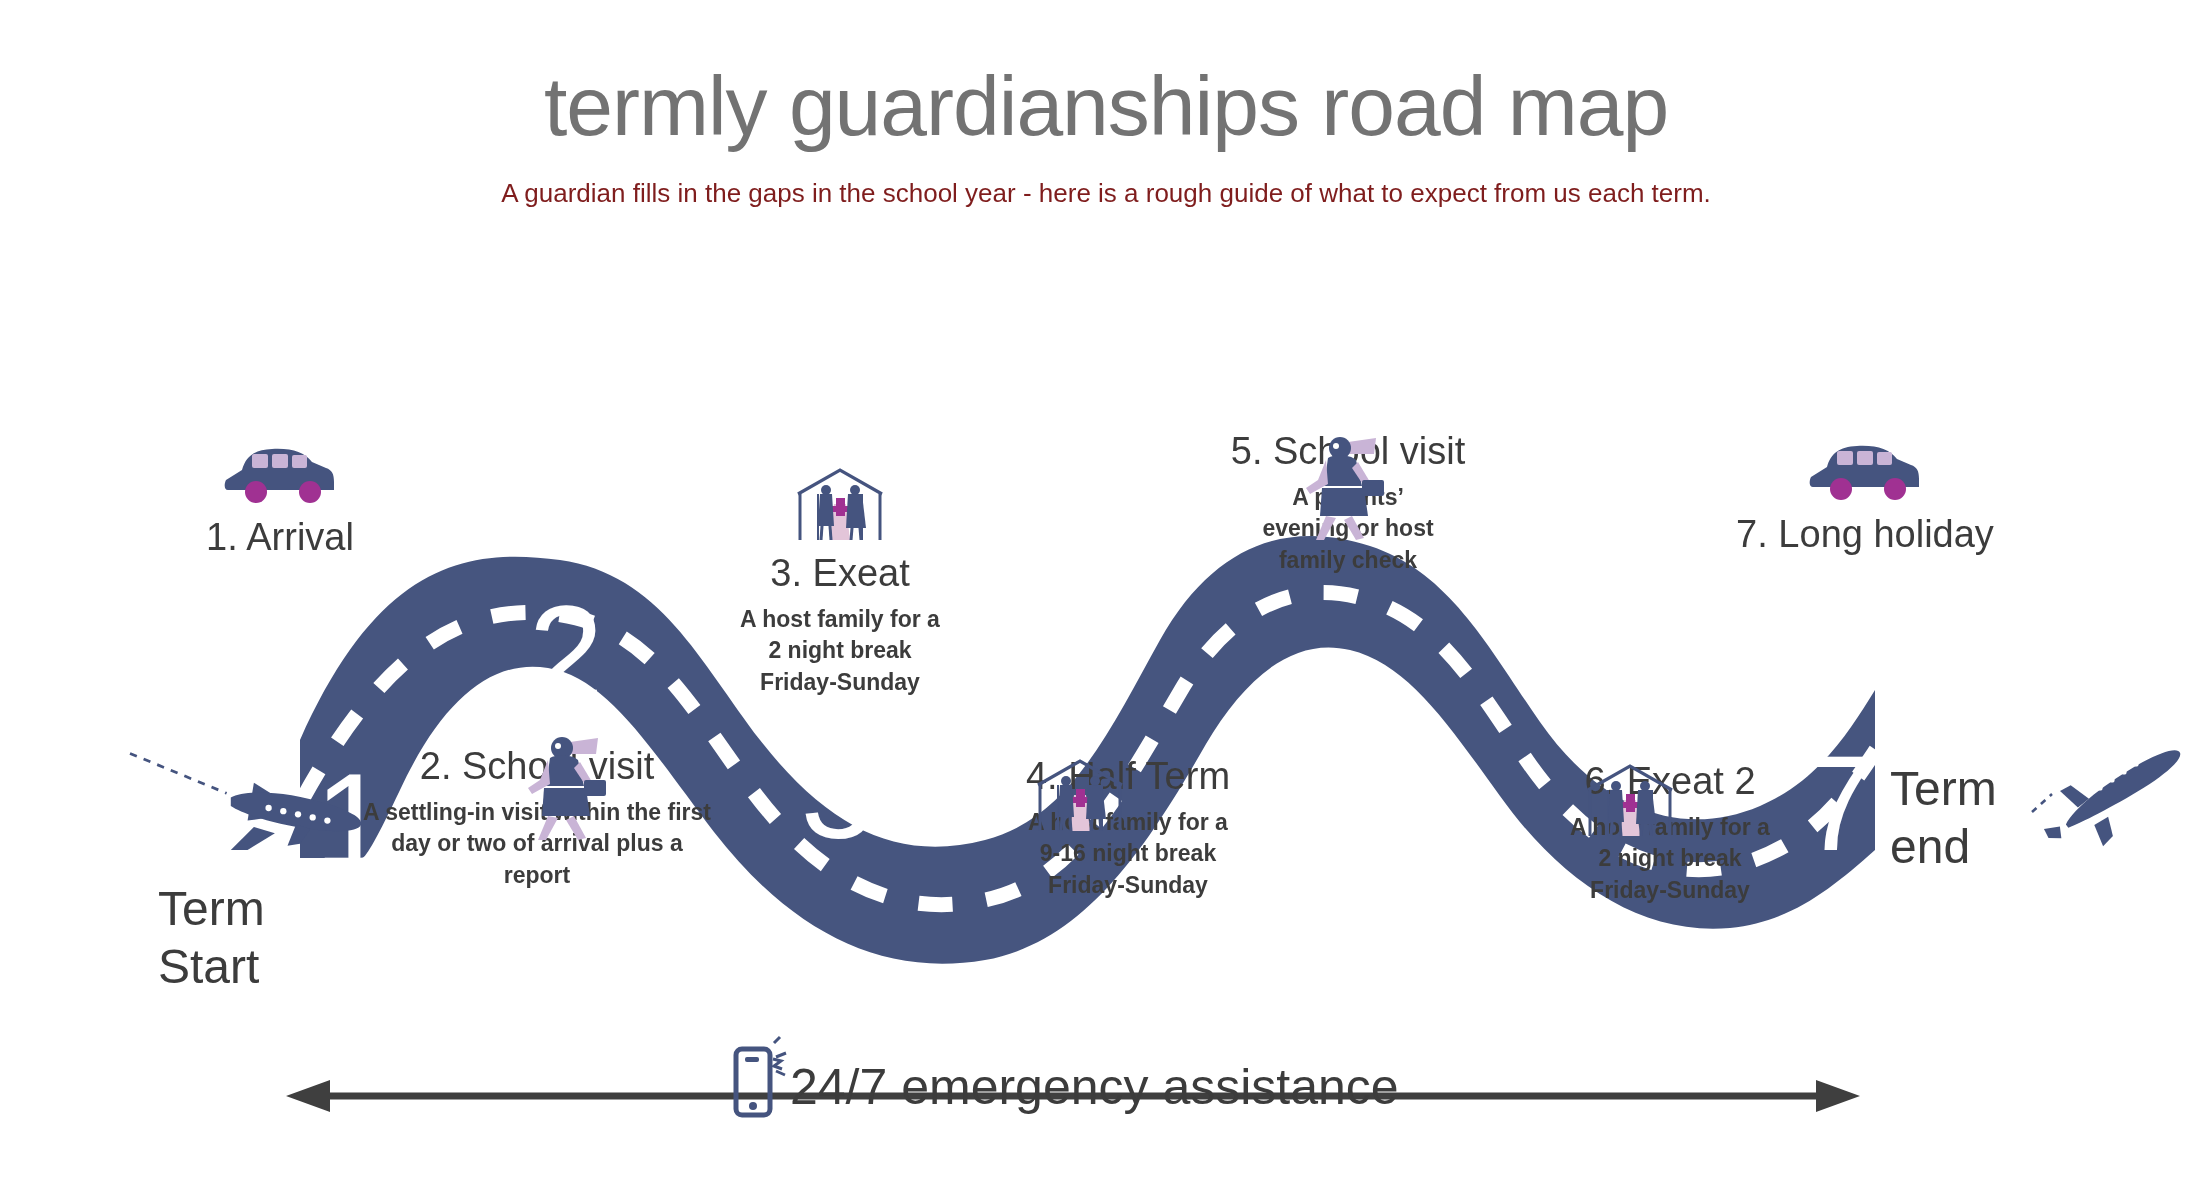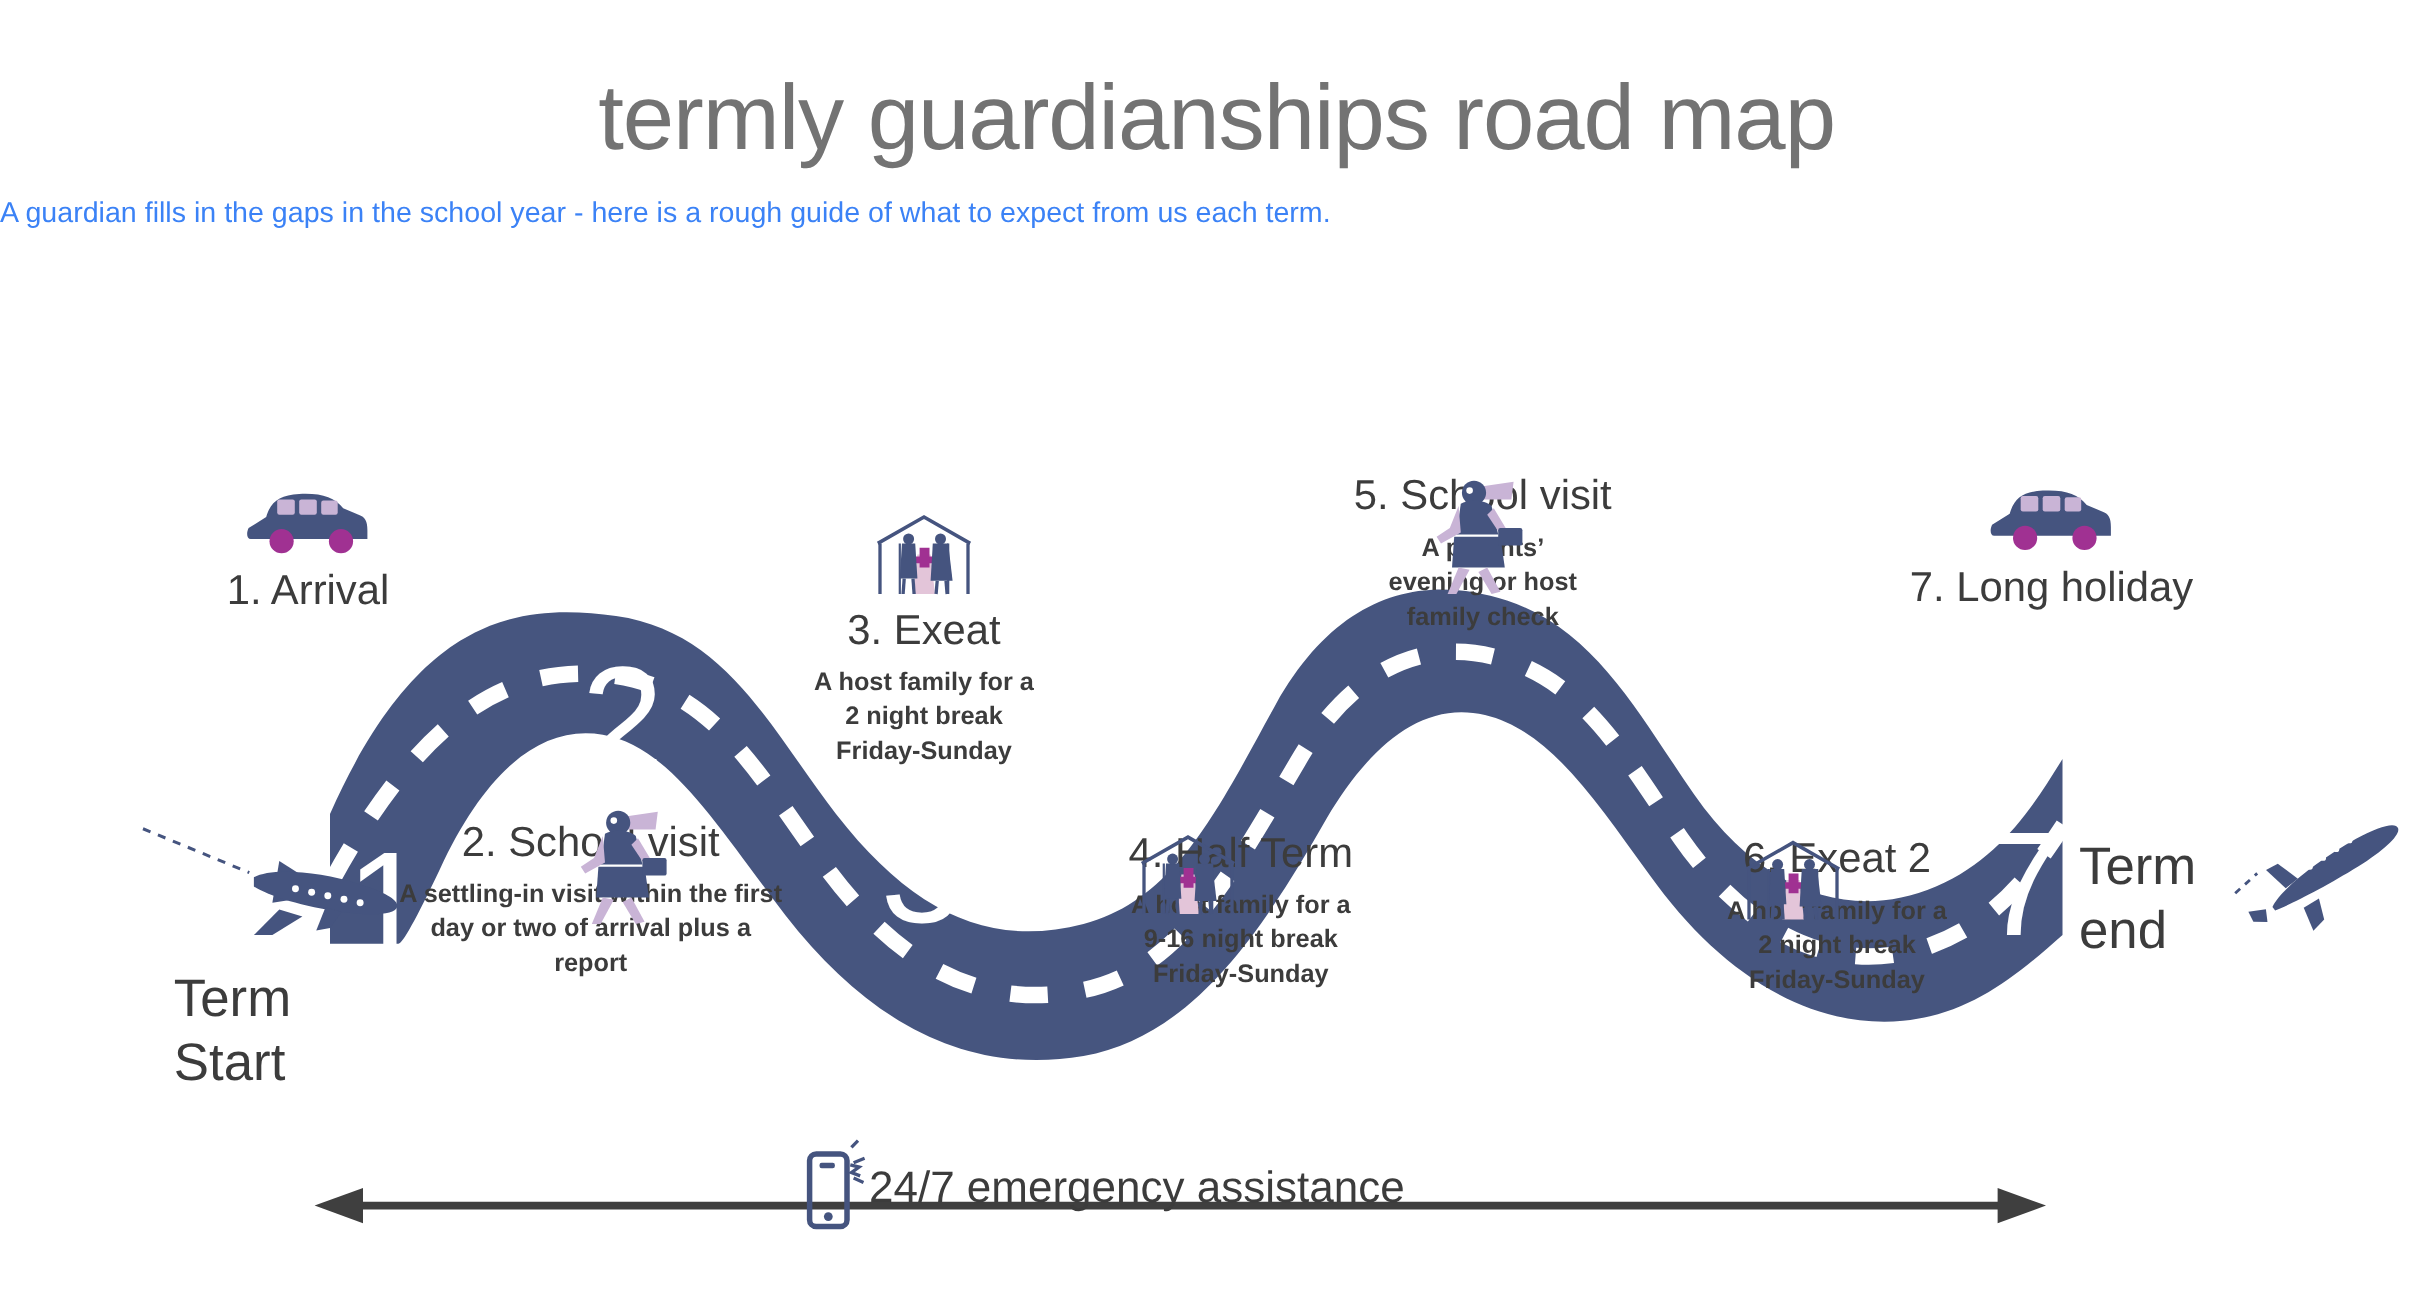--- a/index.html
+++ b/index.html
@@ -29,23 +29,24 @@
     font-size: 84px;
     font-weight: 400;
     letter-spacing: -1px;
     color: #737373;
     line-height: 1.05;
     font-family: "Liberation Sans", sans-serif;
   }
   #page-subtitle {
     margin: 0;
     padding-top: 28px;
+    text-align: center;
     font-size: 26px;
     font-weight: 400;
-    color: #3b82f6;
+    color: #7f1d1d;
   }
 
   
   #road-canvas {
     position: absolute;
     left: 0; top: 0;
     width: 2212px;
     height: 1182px;
     pointer-events: none;
   }
@@ -94,21 +95,21 @@
     font-weight: 400;
     color: #3c3c3c;
     line-height: 1.2;
   }
   #term-start { left: 158px; top: 880px; width: 150px; text-align: left; }
   #term-end   { left: 1890px; top: 760px; width: 160px; text-align: left; }
   #emergency-label {
     position: absolute;
     left: 790px;
     top: 1058px;
-    font-size: 40px;
+    font-size: 50px;
     font-weight: 400;
     color: #3c3c3c;
     white-space: nowrap;
   }
   #phone-icon-wrap {
     position: absolute;
     left: 718px;
     top: 1035px;
   }
 </style>

